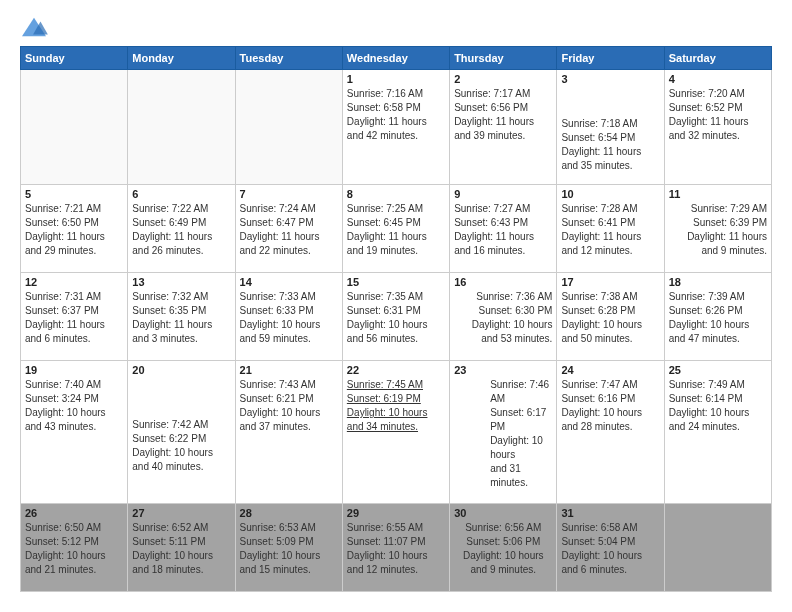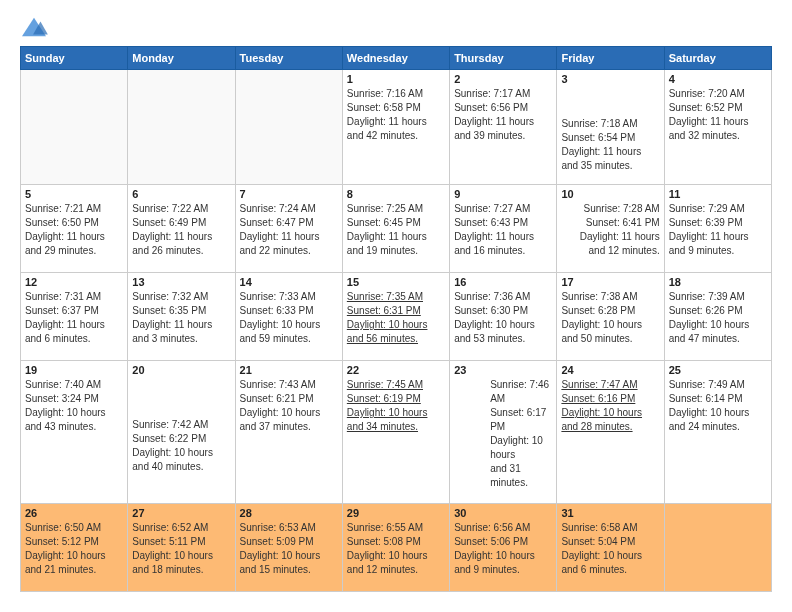--- a/index.html
+++ b/index.html
@@ -76,21 +76,21 @@
       padding: 3px 4px;
       font-size: 9.5px;
       color: #333;
       background: #fff;
       height: 82px;
     }
     .calendar td.empty {
       background: #f9f9f9;
     }
     .calendar td.last-row {
-      background: #fdba74;
+      background: #a3a3a3;
     }
     .day-num {
       font-size: 11px;
       font-weight: bold;
       color: #222;
       margin-bottom: 2px;
     }
     .day-info {
       font-size: 10px;
       line-height: 1.4;
@@ -195,28 +195,28 @@
           </td>
           <td>
             <div class="day-num">9</div>
             <div class="day-info" style="white-space: pre-line;">Sunrise: 7:27 AM
 Sunset: 6:43 PM
 Daylight: 11 hours
 and 16 minutes.</div>
           </td>
           <td>
             <div class="day-num">10</div>
-            <div class="day-info" style="white-space: pre-line; text-align: right;">Sunrise: 7:28 AM
+            <div class="day-info" style="white-space: pre-line;">Sunrise: 7:28 AM
 Sunset: 6:41 PM
 Daylight: 11 hours
 and 12 minutes.</div>
           </td>
           <td>
             <div class="day-num">11</div>
-            <div class="day-info" style="white-space: pre-line;">Sunrise: 7:29 AM
+            <div class="day-info" style="white-space: pre-line; text-align: right;">Sunrise: 7:29 AM
 Sunset: 6:39 PM
 Daylight: 11 hours
 and 9 minutes.</div>
           </td>
         </tr>
         <tr>
           <td>
             <div class="day-num">12</div>
             <div class="day-info" style="white-space: pre-line;">Sunrise: 7:31 AM
 Sunset: 6:37 PM
@@ -232,28 +232,28 @@
           </td>
           <td>
             <div class="day-num">14</div>
             <div class="day-info" style="white-space: pre-line;">Sunrise: 7:33 AM
 Sunset: 6:33 PM
 Daylight: 10 hours
 and 59 minutes.</div>
           </td>
           <td>
             <div class="day-num">15</div>
-            <div class="day-info" style="white-space: pre-line; text-decoration: underline;">Sunrise: 7:35 AM
+            <div class="day-info" style="white-space: pre-line;">Sunrise: 7:35 AM
 Sunset: 6:31 PM
 Daylight: 10 hours
 and 56 minutes.</div>
           </td>
           <td>
             <div class="day-num">16</div>
-            <div class="day-info" style="white-space: pre-line;">Sunrise: 7:36 AM
+            <div class="day-info" style="white-space: pre-line; text-align: right;">Sunrise: 7:36 AM
 Sunset: 6:30 PM
 Daylight: 10 hours
 and 53 minutes.</div>
           </td>
           <td>
             <div class="day-num">17</div>
             <div class="day-info" style="white-space: pre-line;">Sunrise: 7:38 AM
 Sunset: 6:28 PM
 Daylight: 10 hours
 and 50 minutes.</div>
@@ -297,21 +297,21 @@
           </td>
           <td>
             <div class="day-num">23</div>
             <div class="day-info" style="white-space: pre-line; margin-left: 36px;">Sunrise: 7:46 AM
 Sunset: 6:17 PM
 Daylight: 10 hours
 and 31 minutes.</div>
           </td>
           <td>
             <div class="day-num">24</div>
-            <div class="day-info" style="white-space: pre-line; text-decoration: underline;">Sunrise: 7:47 AM
+            <div class="day-info" style="white-space: pre-line;">Sunrise: 7:47 AM
 Sunset: 6:16 PM
 Daylight: 10 hours
 and 28 minutes.</div>
           </td>
           <td>
             <div class="day-num">25</div>
             <div class="day-info" style="white-space: pre-line;">Sunrise: 7:49 AM
 Sunset: 6:14 PM
 Daylight: 10 hours
 and 24 minutes.</div>
@@ -335,27 +335,27 @@
           <td class="last-row">
             <div class="day-num">28</div>
             <div class="day-info" style="white-space: pre-line;">Sunrise: 6:53 AM
 Sunset: 5:09 PM
 Daylight: 10 hours
 and 15 minutes.</div>
           </td>
           <td class="last-row">
             <div class="day-num">29</div>
             <div class="day-info" style="white-space: pre-line;">Sunrise: 6:55 AM
-Sunset: 5:08 PM
+Sunset: 11:07 PM
 Daylight: 10 hours
 and 12 minutes.</div>
           </td>
           <td class="last-row">
             <div class="day-num">30</div>
-            <div class="day-info" style="white-space: pre-line;">Sunrise: 6:56 AM
+            <div class="day-info" style="white-space: pre-line; text-align: center;">Sunrise: 6:56 AM
 Sunset: 5:06 PM
 Daylight: 10 hours
 and 9 minutes.</div>
           </td>
           <td class="last-row">
             <div class="day-num">31</div>
             <div class="day-info" style="white-space: pre-line;">Sunrise: 6:58 AM
 Sunset: 5:04 PM
 Daylight: 10 hours
 and 6 minutes.</div>

